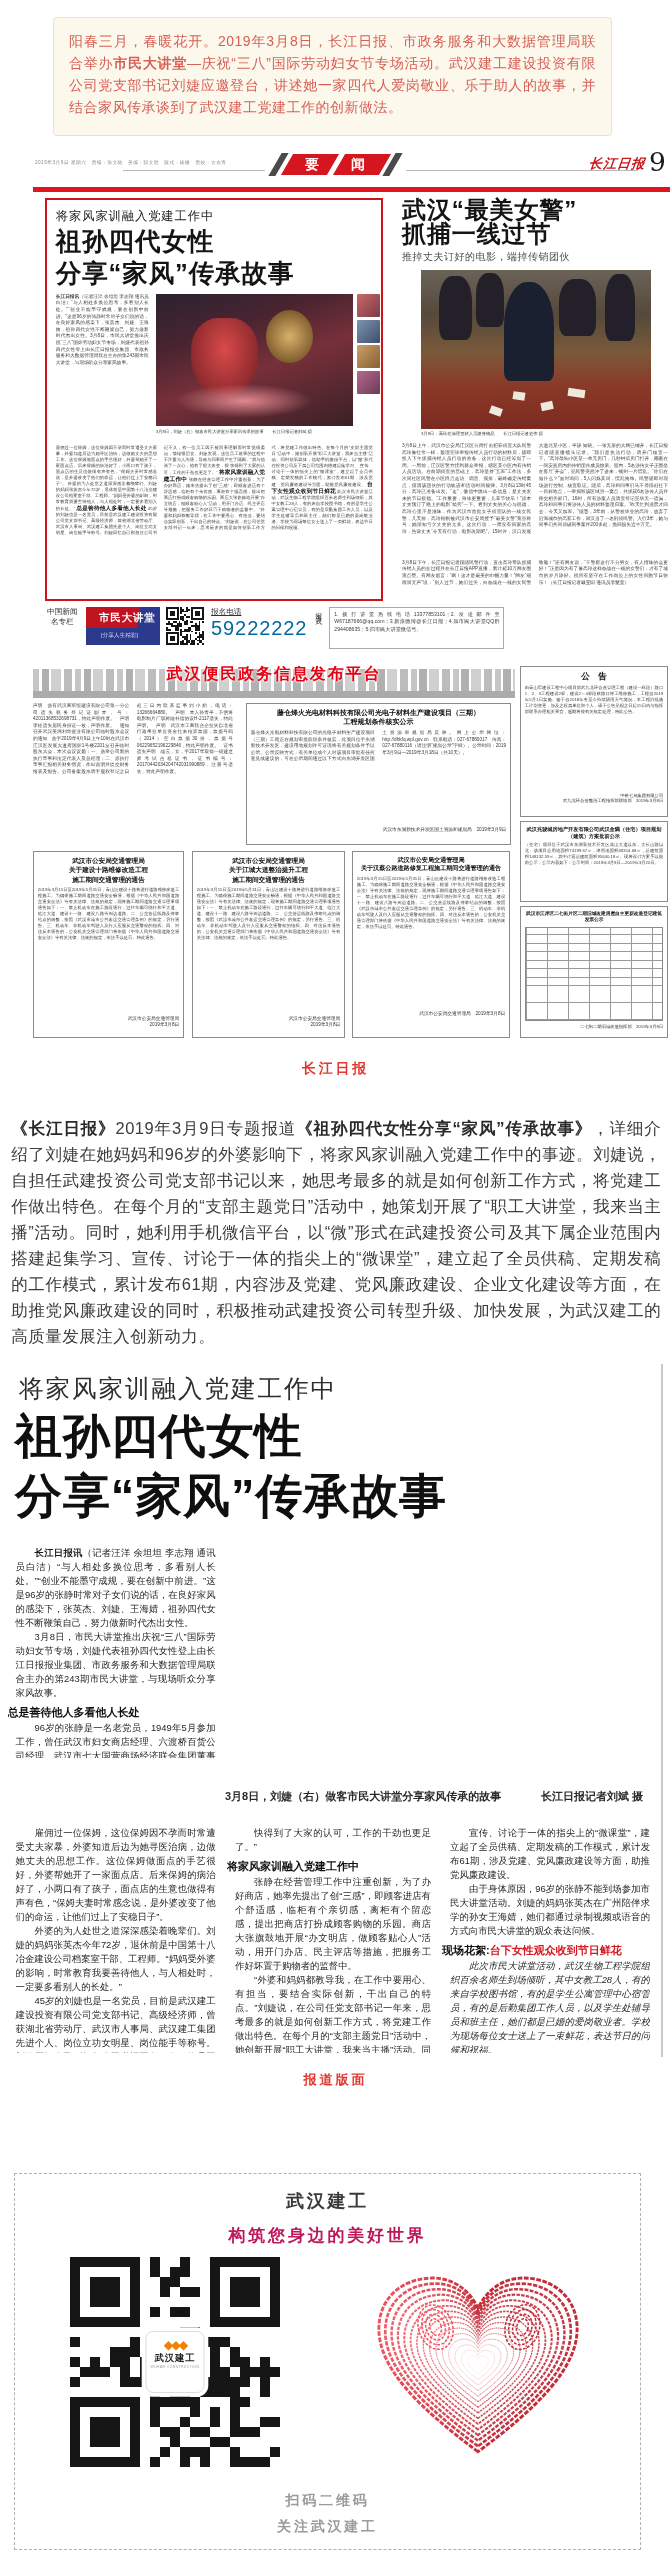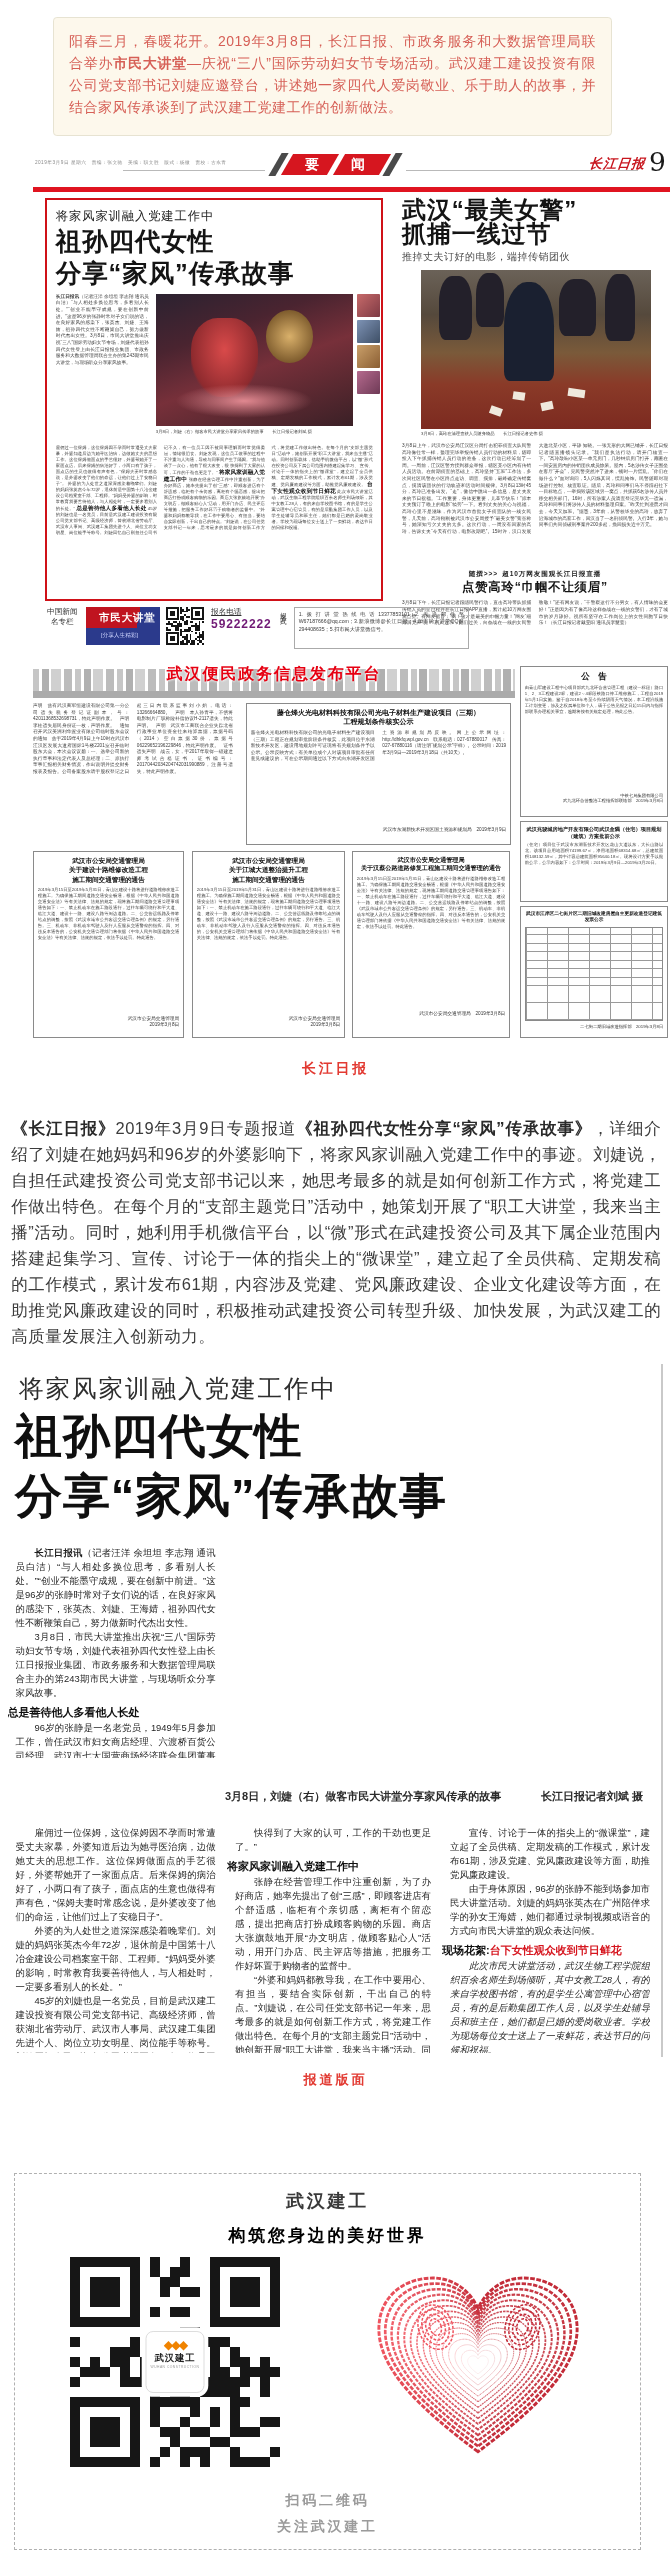--- a/index.html
+++ b/index.html
@@ -48,21 +48,21 @@
   .bannerS{font-size:6.6px;font-weight:bold;color:#222;letter-spacing:0.9px;}
   .bannerB{font-size:12.3px;font-weight:900;color:#141414;letter-spacing:0.9px;}
   
   .strip{left:12.3px;top:463px;width:515px;height:52px;display:flex;align-items:flex-start;gap:6.6px;}
   .strip .lbl{font-size:7.6px;color:#333;width:34px;text-align:center;line-height:10.4px;}
   .striplogo{width:74px;height:38px;background:#2b3a8c;position:relative;overflow:hidden;}
   .striplogo .band{position:absolute;left:0;top:0;width:100%;height:21px;background:linear-gradient(100deg,#c01420 70%,#2b3a8c 70%);}
   .striplogo .t1{position:absolute;left:13.2px;top:3.8px;color:#fff;font-weight:900;font-size:10.4px;letter-spacing:0.9px;}
   .striplogo .t2{position:absolute;left:15px;top:24.6px;color:#cfd6ff;font-size:5.7px;}
   .phoneblk .pl{font-size:7.6px;color:#333;text-decoration:underline;}
-  .phoneblk .pn{font-size:12px;font-weight:700;color:#701a75;letter-spacing:0.9px;}
+  .phoneblk .pn{font-size:20px;font-weight:400;color:#0369a1;letter-spacing:0.9px;}
   .vlabel{writing-mode:vertical-rl;font-size:6.6px;color:#333;letter-spacing:1.9px;height:42px;}
   .methodbox{width:175px;height:42px;border:0.9px solid #aaa;padding:2.8px 3.8px;font-size:5.2px;line-height:7.6px;color:#3d3d3d;}
   
   .skyband{left:0;top:518px;width:482px;height:36px;position:absolute;}
   .skyband .bld{position:absolute;bottom:5.7px;left:0;width:100%;height:23px;background:repeating-linear-gradient(90deg,#c6c6c6 0 5.7px,rgba(0,0,0,0) 5.7px 8.5px,#b0b0b0 8.5px 16px,rgba(0,0,0,0) 16px 18px,#d0d0d0 18px 28px,rgba(0,0,0,0) 28px 31px,#bcbcbc 31px 39px,rgba(0,0,0,0) 39px 42px);}
   .skyband .base{position:absolute;bottom:0;left:0;width:100%;height:6.6px;background:#ababab;}
   .skyband .ttl{position:absolute;left:0;top:1.9px;width:100%;text-align:center;color:#e60012;font-size:16px;font-weight:900;letter-spacing:1.9px;text-shadow:0 0 2.8px #fff,0 0 2.8px #fff;}
   
   .adbox{border:0.9px solid #8a8a8a;padding:3.8px;background:#fff;}
   .adbox .t{font-weight:bold;color:#111;text-align:center;}
@@ -92,21 +92,21 @@
   .chair{position:absolute;background:#171a22;border-radius:3.8px;}
   .pers-m{position:absolute;background:#1d2330;border-radius:7.6px 7.6px 2.8px 2.8px;}
   .pers-m:before{content:"";position:absolute;left:30%;top:-11.3px;width:13.2px;height:13.2px;border-radius:50%;background:#2a2630;}
   .pers-w{position:absolute;background:#9aa0a8;border-radius:8.5px 8.5px 2.8px 2.8px;}
   .pers-w:before{content:"";position:absolute;left:26%;top:-12.3px;width:13.2px;height:13.2px;border-radius:50%;background:#231a18;}
   .pers-w:after{content:"";position:absolute;left:34%;top:1.9px;width:8.5px;height:11.3px;background:#e2561f;}
   .pm-flower{position:absolute;background:radial-gradient(circle at 40% 40%,#f2c7dd,#d77fae 70%,rgba(0,0,0,0) 75%);border-radius:50%;}
   
   .card{left:14px;top:2173px;width:627px;height:377px;border:0.9px dashed #b0b0b0;background:#fff;}
   .card .brandt{width:100%;text-align:center;font-weight:bold;font-size:18px;color:#3a3a3a;letter-spacing:2.8px;}
-  .card .slogan{width:100%;text-align:center;font-weight:bold;font-size:17px;color:#000000;letter-spacing:2.8px;}
+  .card .slogan{width:100%;text-align:center;font-weight:bold;font-size:17px;color:#be185d;letter-spacing:2.8px;}
   .graycap{width:100%;text-align:center;color:#9b9b9b;font-weight:bold;font-size:14px;letter-spacing:2.8px;}
   .qrlogo{position:absolute;left:50%;top:50%;transform:translate(-50%,-50%);width:59px;height:62px;background:#fff;border:0.9px solid #ddd;border-radius:7.6px;box-shadow:0 0 0 3.8px #fff;text-align:center;padding-top:5.7px;}
   .qrlogo .dia{color:#f08300;font-size:12.3px;letter-spacing:-1.9px;}
   .qrlogo .nm{font-size:9.4px;font-weight:900;color:#222;letter-spacing:0.9px;}
   .qrlogo .en{font-size:3.3px;color:#999;letter-spacing:0.5px;}
 </style>
 </head>
 <body>
 
 <div id="page">
@@ -179,25 +179,20 @@
         <div class="fig" style="left:36%;top:8%;width:22%;height:62%;background:#1a2030;border-radius:45% 45% 10% 10%;"></div>
         <div class="paper" style="left:40%;bottom:18%;"></div>
         <div class="paper" style="left:52%;bottom:12%;transform:rotate(-12deg);"></div>
         <div class="paper" style="left:30%;bottom:9%;transform:rotate(20deg);"></div>
         <div class="paper" style="left:64%;bottom:20%;width:17px;"></div>
       </div>
       <div class="tiny45" style="margin:2.8px 0 0 19px;width:230px;">3月8日，高玲在清理查获人员随身物品　　长江日报记者史伟 摄</div>
       <div class="cols2 tiny5 j clip" style="margin-top:5.7px;height:112px;">
         <span>3月8日上午，武汉市公安局江汉区分局打击犯罪侦查大队民警高玲像往常一样，整理完毕举报传销人员行动的材料后，随即投入下午抓捕传销人员行动的准备，这次行动已经筹划了一周。一周前，江汉区警方接到群众举报，辖区某小区内有传销人员活动。在前期侦查的基础上，高玲坚持“五班”工作法，多次同社区民警在小区蹲点走访、调查、摸排，最终确定传销窝点，摸清该团伙的行动轨迹和活动时间规律。3月8日13时45分，高玲已准备出发。“走”，微信中跳出一条信息，是丈夫发来的节日祝福。“工作重要，身体更重要，儿童节快乐！”原本丈夫预订了晚上的电影“犒劳”一下。看到丈夫的关心与祝福，高玲心里不是滋味，作为武汉市首批女子侦查队的一线女民警，几天前，高玲刚刚被武汉市公安局授予“最美女警”荣誉称号，她深知亏欠丈夫的太多。这次行动，一周没有回家的高玲，告诉丈夫“今天有行动，电影改期吧”。15时许，汉口发展大道北某小区，平静</span>
         <span>知晓。一张无形的大网已铺开，长江日报记者随直播镜头记录。“我们是执法行动，请开门核查一下。”高玲敲响小区某一单元房门，几秒钟后房门打开，藏匿在一间安置房内的传销团伙成员惊呆。屋内，5名涉传女子正围坐在客厅“开会”，见民警突然冲了进来，顿时一片慌乱。“你们在做什么？”面对询问，5人闪烁其词，慌乱掩饰。民警随即对现场进行控制、核查取证。随后，高玲和同事们马不停蹄赶往下一目标地点，一举捣毁该区域另一窝点，共抓获6名涉传人员并移交相关部门。16时，所有涉案人员清查登记完毕无一遗漏，高玲和同事们将涉传人员的材料整理归案。“昨天忙到凌晨才回去，今天又加班。”据悉，3年前，从警校毕业的高玲，放弃了沿海城市的高薪工作，回汉当了一名刑侦民警。入行3年，她与同事们共同侦破刑事案件200多起，挽回损失近十万元。</span>
-      </div>
-      <div style="text-align:center;margin-top:6.6px;">
-        <span class="bannerS">随撰&gt;&gt;&gt;</span>
-        <span class="bannerS">超10万网友围观长江日报直播</span>
-        <div class="bannerB">点赞高玲“巾帼不让须眉”</div>
       </div>
       <div class="cols2 tiny5 j clip" style="margin-top:4.7px;height:74px;">
         <span>3月8日下午，长江日报记者跟随民警行动，直击高玲带队抓捕传销人员的全过程并在长江日报APP直播，累计超10万网友围观点赞。有网友留言：“飒！这才是最美的巾帼力量！”网友“细雨润无声”说：“别人过节，她们过关，向奋战在一线的女民警致敬！”还有网友说，“干警察这行不分男女，有人情味的会更好！”正是因为有了像高玲这样奋战在一线的女警们，才有了城市的岁月静好。祝所有坚守在工作岗位上的女性同胞节日快乐！（长江日报记者戴旻阳 通讯员李慧莹）</span>
       </div>
     </div>
 
     <div class="abs strip">
       <div class="lbl">中国新闻 名专栏</div>
       <div class="striplogo">
         <div class="band"></div>

